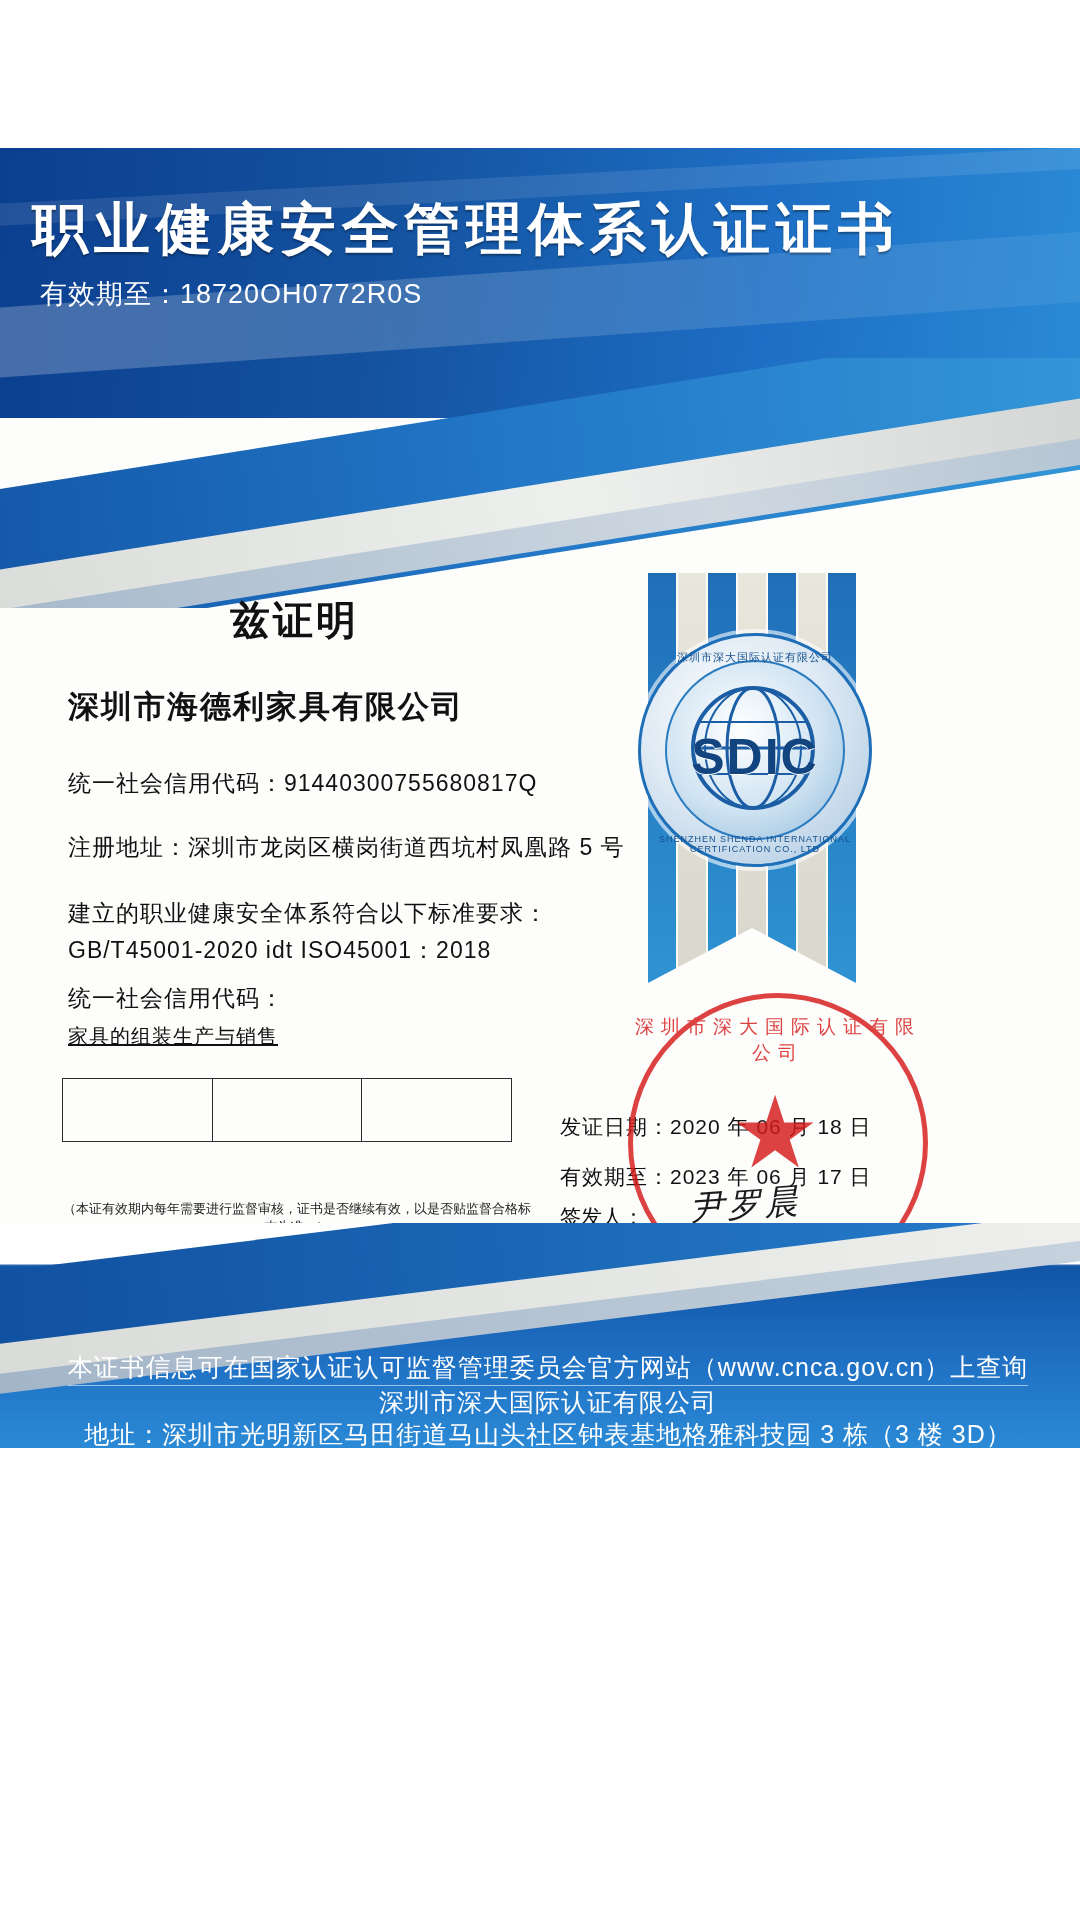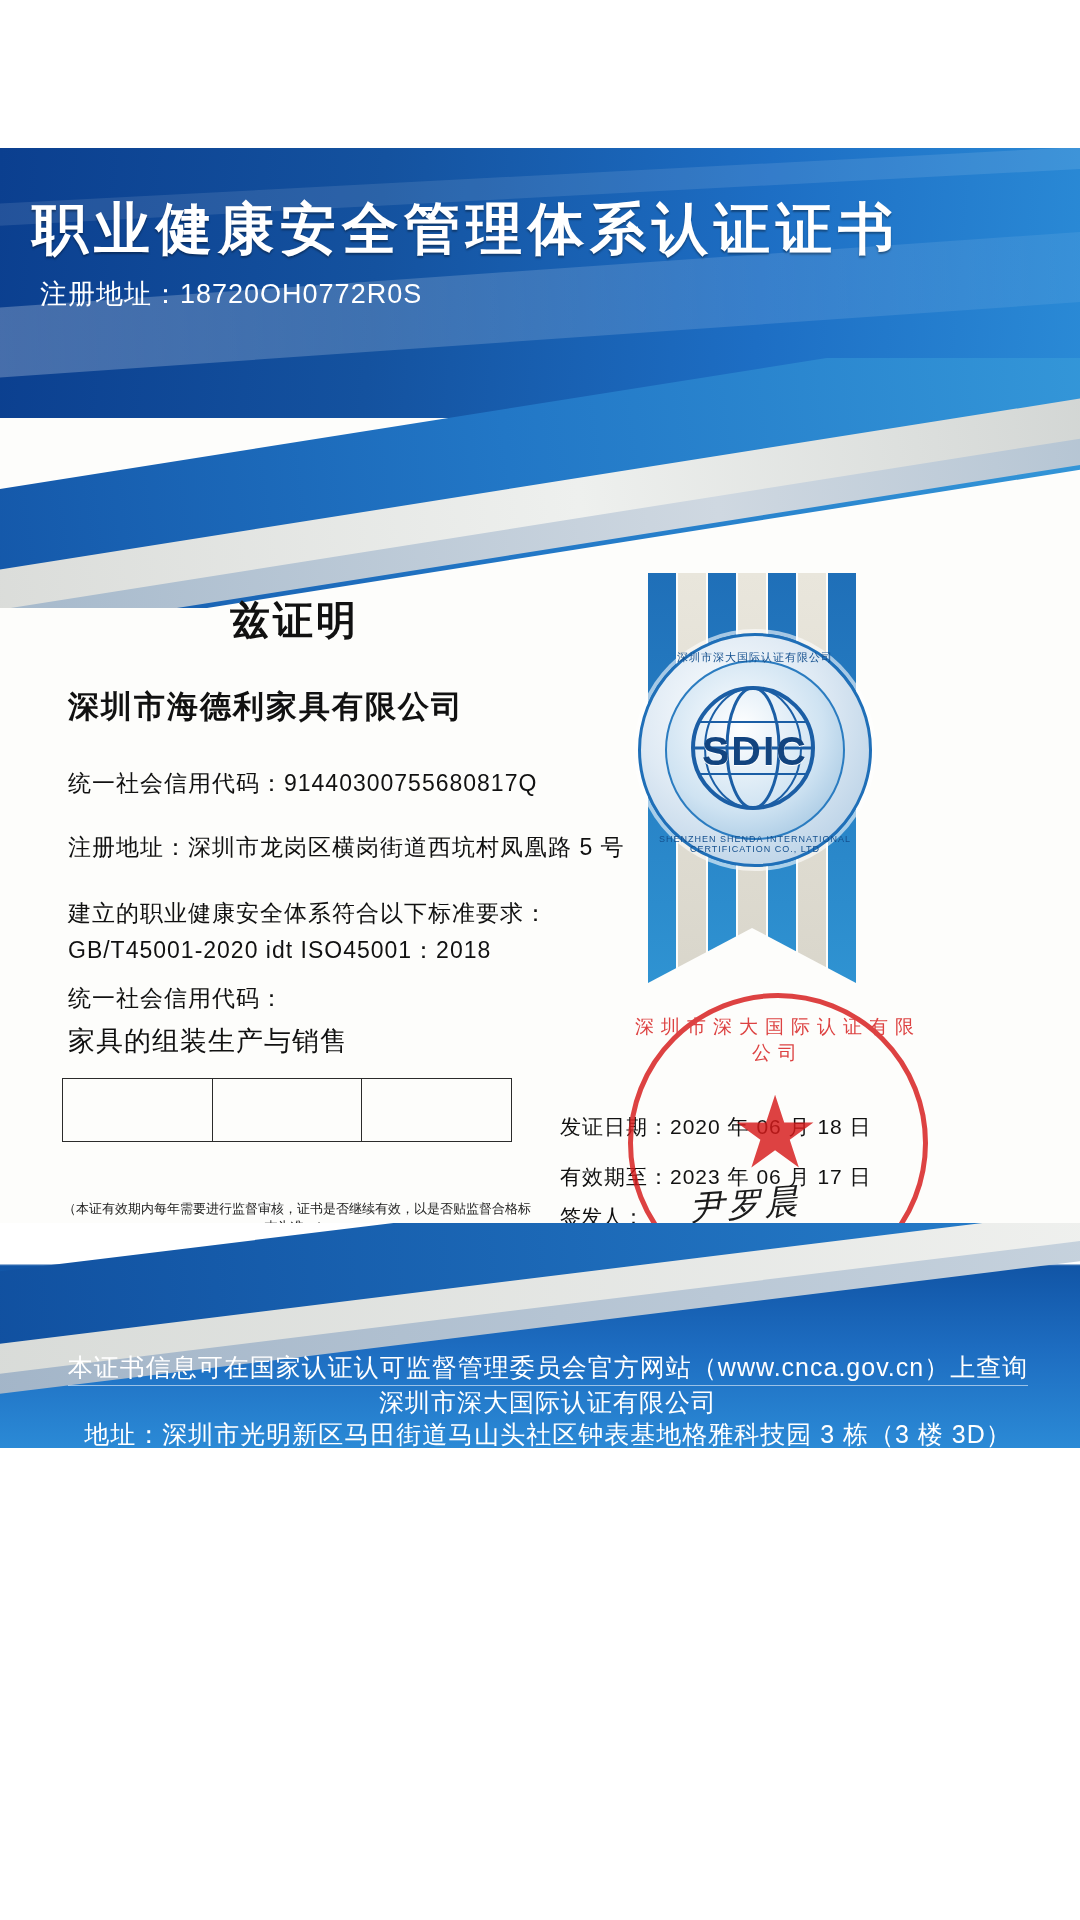--- a/index.html
+++ b/index.html
@@ -130,21 +130,21 @@
     font-size: 23px;
     color: #111;
     letter-spacing: 1px;
     white-space: nowrap;
   }
   .l-credit  { top: 350px; }
   .l-addr    { top: 414px; }
   .l-std1    { top: 480px; }
   .l-std2    { top: 517px; text-align: right; }
   .l-scope1  { top: 565px; }
-  .l-scope2  { top: 605px; font-size: 27px; }
+  .l-scope2  { top: 605px; font-size: 20px; text-decoration: underline; }
 
   
   .ribbon {
     position: absolute;
     left: 630px;
     top: 155px;
     width: 250px;
     height: 410px;
   }
   .ribbon .strip {
@@ -191,21 +191,21 @@
   .medal .globe {
     position: absolute;
     left: 44px; top: 44px;
     width: 136px; height: 136px;
   }
   .medal .sdic-text {
     position: absolute;
     left: 0; top: 92px;
     width: 228px;
     text-align: center;
-    font-size: 41px;
+    font-size: 50px;
     font-weight: bold;
     color: #12447f;
     letter-spacing: 2px;
     text-shadow: 0 1px 0 #ffffff;
   }
   .medal .arc-top, .medal .arc-bottom {
     position: absolute;
     left: 0;
     width: 228px;
     text-align: center;
@@ -355,21 +355,21 @@
 </style>
 </head>
 <body>
 
 <div id="certificate">
 
   <div class="header-band">
     <div class="sheen2"></div>
     <div class="sheen"></div>
     <div class="title-zh">职业健康安全管理体系认证证书</div>
-    <div class="cert-no">注册地址：18720OH0772R0S</div>
+    <div class="cert-no">有效期至：18720OH0772R0S</div>
   </div>
 
   <div class="swoosh-wrap">
     <div class="swoosh-a"></div>
     <div class="swoosh-b"></div>
     <div class="swoosh-c"></div>
   </div>
 
   <div class="body-area">
     <div class="zizhengming">兹证明</div>

